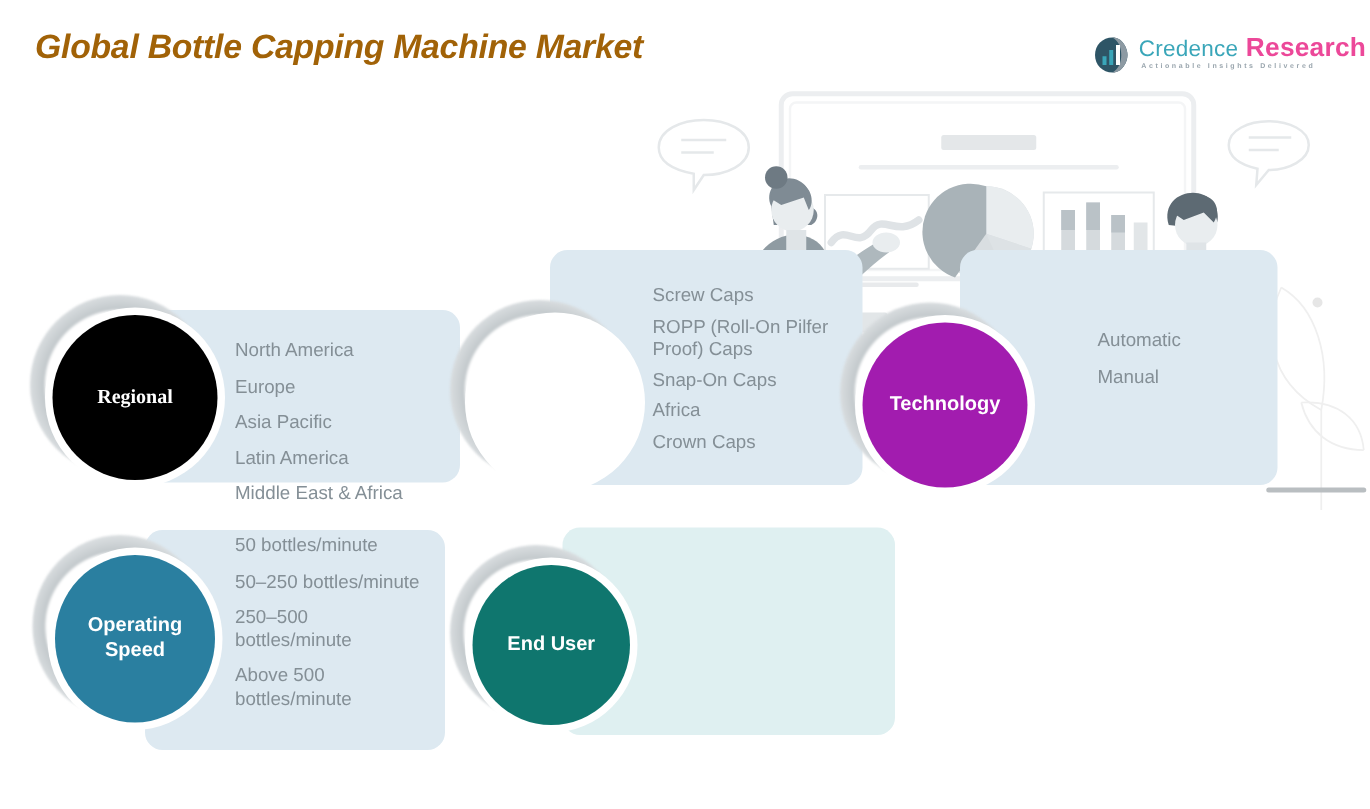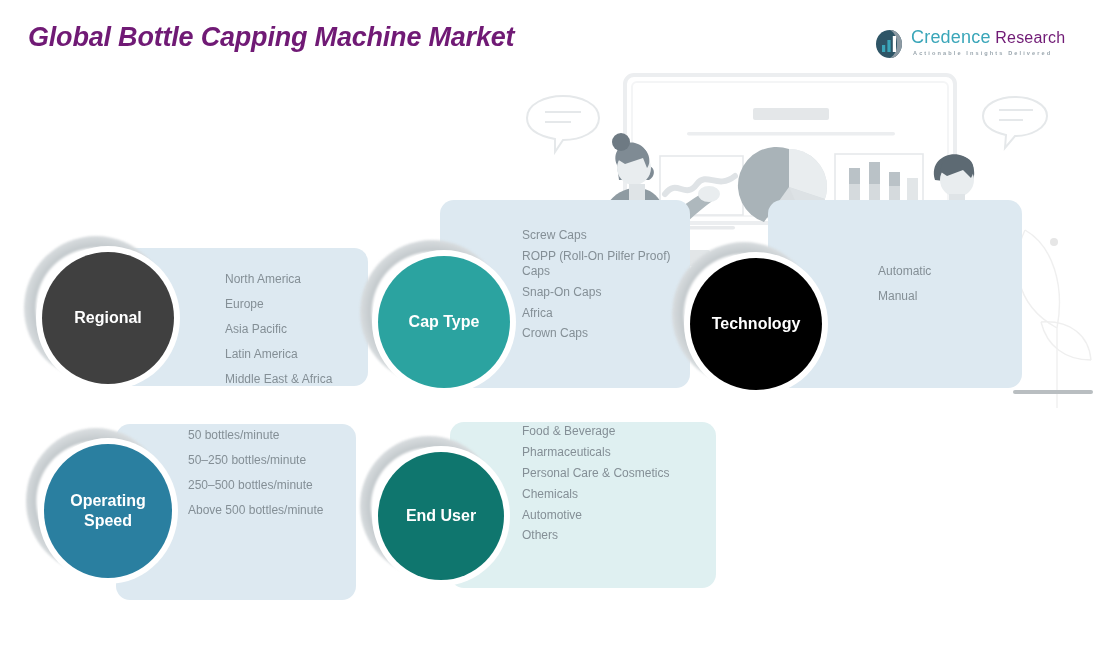--- a/index.html
+++ b/index.html
@@ -10,34 +10,34 @@
     font-family:"Liberation Sans", sans-serif;
     overflow:hidden;
     position:relative;
   }
   .canvas{position:absolute;left:0;top:0;width:1096px;height:647px;overflow:hidden;background:#fff;}
 
   
   .title{
     position:absolute;left:28px;top:22px;
     font-size:27px;font-weight:bold;font-style:italic;
-    color:#701a75;letter-spacing:-.2px;white-space:nowrap;
+    color:#a16207;letter-spacing:-.2px;white-space:nowrap;
   }
   .subtitle{
     position:absolute;left:28px;top:86px;
     font-size:21px;font-weight:bold;font-style:italic;
     color:#2ca0a4;line-height:1.48;white-space:pre-line;
   }
 
   
   .logo{position:absolute;left:875px;top:27px;width:190px;height:38px;}
   .logo-mark{position:absolute;left:0;top:2px;width:30px;height:30px;}
   .logo-text{position:absolute;left:36px;top:0px;white-space:nowrap;}
   .logo-cred{font-size:18px;color:#3aa6b9;letter-spacing:.2px;}
-  .logo-res{font-size:16px;color:#701a75;letter-spacing:.2px;}
+  .logo-res{font-size:21px;color:#ec4899;letter-spacing:.2px;font-weight:bold;}
   .logo-tag{
     position:absolute;left:38px;top:23px;
     font-size:5.6px;color:#9aa6ae;letter-spacing:2.1px;
     font-weight:bold;white-space:nowrap;
   }
 
   
   .bg-illo{position:absolute;left:505px;top:60px;width:591px;height:360px;}
 
   
@@ -65,21 +65,21 @@
     width:calc(100% - 12px);height:calc(100% - 12px);
     border-radius:50%;
     display:flex;align-items:center;justify-content:center;
     text-align:center;
     color:#ffffff;font-weight:bold;font-size:16px;line-height:1.25;
     white-space:pre-line;
   }
 
   .list{
     position:absolute;
-    color:#848f96;font-size:12px;line-height:1.24;font-weight:normal;
+    color:#848f96;font-size:15px;line-height:1.24;font-weight:normal;
   }
   .list .li{margin-bottom:10px;}
   .list .li:last-child{margin-bottom:0;}
   .list.tight .li{margin-bottom:6px;}
 </style>
 </head>
 <body>
 
 <div class="canvas">
 
@@ -187,80 +187,71 @@
         <rect x="17.8" y="7" width="3.2" height="16" fill="#ffffff"></rect>
       </svg>
     </div>
     <div class="logo-text">
       <span class="logo-cred">Credence</span><span class="logo-res"> Research</span>
     </div>
     <div class="logo-tag">Actionable  Insights  Delivered</div>
   </div>
 
   <div class="panel panel-blue" style="left:118px;top:248px;width:250px;height:138px;"></div>
-  <div class="list" style="left:188px;top:272px;width:180px;margin-left:37px;">
+  <div class="list" style="left:188px;top:272px;width:180px;">
     <div class="li">North America</div>
     <div class="li">Europe</div>
     <div class="li">Asia Pacific</div>
     <div class="li">Latin America</div>
     <div class="li">Middle East &amp; Africa</div>
   </div>
   <div class="circle-wrap" style="left:36px;top:246px;width:144px;height:144px;">
     <div class="circle-shadow"></div>
     <div class="circle-ring"></div>
-    <div class="circle" style="background:#404040;">Regional</div>
+    <div class="circle" style="background:#000000;font-family:Liberation Serif, serif;">Regional</div>
   </div>
 
   <div class="panel panel-blue" style="left:440px;top:200px;width:250px;height:188px;"></div>
   <div class="list tight" style="left:522px;top:228px;width:168px;">
     <div class="li">Screw Caps</div>
     <div class="li">ROPP (Roll-On Pilfer Proof) Caps</div>
     <div class="li">Snap-On Caps</div>
     <div class="li">Africa</div>
     <div class="li">Crown Caps</div>
   </div>
   <div class="circle-wrap" style="left:372px;top:250px;width:144px;height:144px;">
     <div class="circle-shadow"></div>
     <div class="circle-ring"></div>
-    <div class="circle" style="background:#2ba3a0;">Cap Type</div>
   </div>
 
   <div class="panel panel-blue" style="left:768px;top:200px;width:254px;height:188px;"></div>
   <div class="list" style="left:850px;top:264px;width:170px;margin-left:28px;">
     <div class="li">Automatic</div>
     <div class="li">Manual</div>
   </div>
   <div class="circle-wrap" style="left:684px;top:252px;width:144px;height:144px;">
     <div class="circle-shadow"></div>
     <div class="circle-ring"></div>
-    <div class="circle" style="background:#000000;">Technology</div>
+    <div class="circle" style="background:#a21caf;">Technology</div>
   </div>
 
   <div class="panel panel-blue" style="left:116px;top:424px;width:240px;height:176px;"></div>
   <div class="list" style="left:188px;top:428px;width:150px;">
     <div class="li">50 bottles/minute</div>
     <div class="li">50–250 bottles/minute</div>
     <div class="li">250–500 bottles/minute</div>
     <div class="li">Above 500 bottles/minute</div>
   </div>
   <div class="circle-wrap" style="left:38px;top:438px;width:140px;height:146px;">
     <div class="circle-shadow"></div>
     <div class="circle-ring"></div>
     <div class="circle" style="background:#2a7fa0;">Operating
 Speed</div>
   </div>
 
   <div class="panel panel-cyan" style="left:450px;top:422px;width:266px;height:166px;"></div>
-  <div class="list tight" style="left:522px;top:424px;width:186px;">
-    <div class="li">Food &amp; Beverage</div>
-    <div class="li">Pharmaceuticals</div>
-    <div class="li">Personal Care &amp; Cosmetics</div>
-    <div class="li">Chemicals</div>
-    <div class="li">Automotive</div>
-    <div class="li">Others</div>
-  </div>
   <div class="circle-wrap" style="left:372px;top:446px;width:138px;height:140px;">
     <div class="circle-shadow"></div>
     <div class="circle-ring"></div>
     <div class="circle" style="background:#0f766e;">End User</div>
   </div>
 
 </div>
 
 </body></html>

